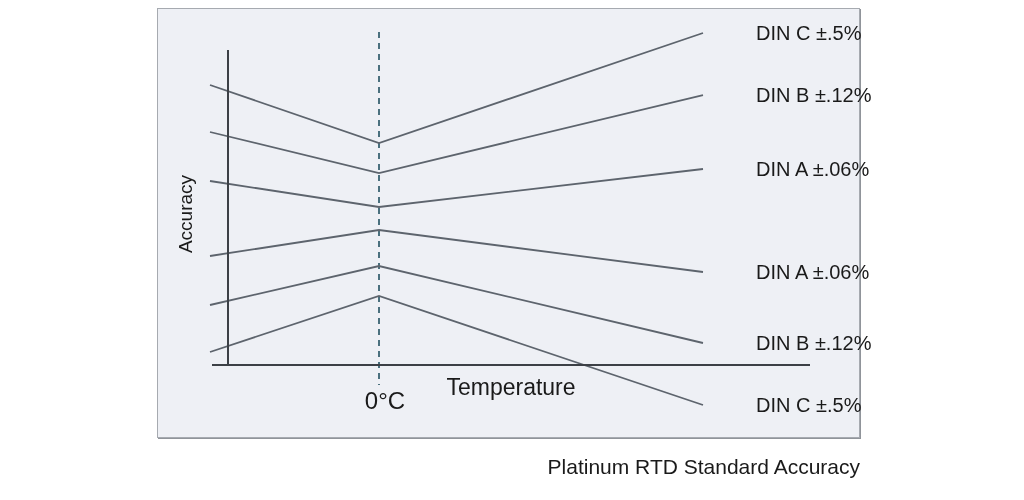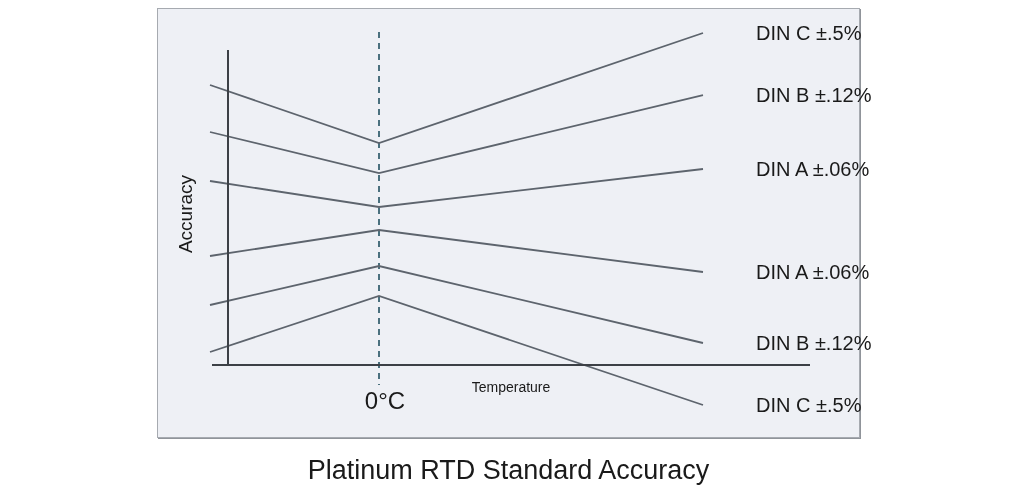--- a/index.html
+++ b/index.html
@@ -43,41 +43,41 @@
   .y-axis-label {
     left: 186px;
     top: 214px;
     transform: translate(-50%, -50%) rotate(-90deg);
     font-size: 19px;
   }
   .x-axis-label {
     left: 511px;
     top: 387px;
     transform: translate(-50%, -50%);
-    font-size: 14px;
+    font-size: 23px;
   }
   .zero-tick-label {
     left: 385px;
     top: 401px;
     transform: translate(-50%, -50%);
     font-size: 24px;
   }
   .series-label {
     left: 716px;
     transform: translateY(-50%);
     font-size: 20px;
     margin-left: 40px;
   }
   .caption {
     position: absolute;
     left: 157px;
     top: 455px;
     width: 703px;
-    text-align: center;
-    font-size: 27px;
+    text-align: right;
+    font-size: 21px;
     color: var(--text, #1a1a1a);
   }
 </style>
 </head>
 <body>
 
 <div class="stage">
 
   <div class="panel"></div>
 

